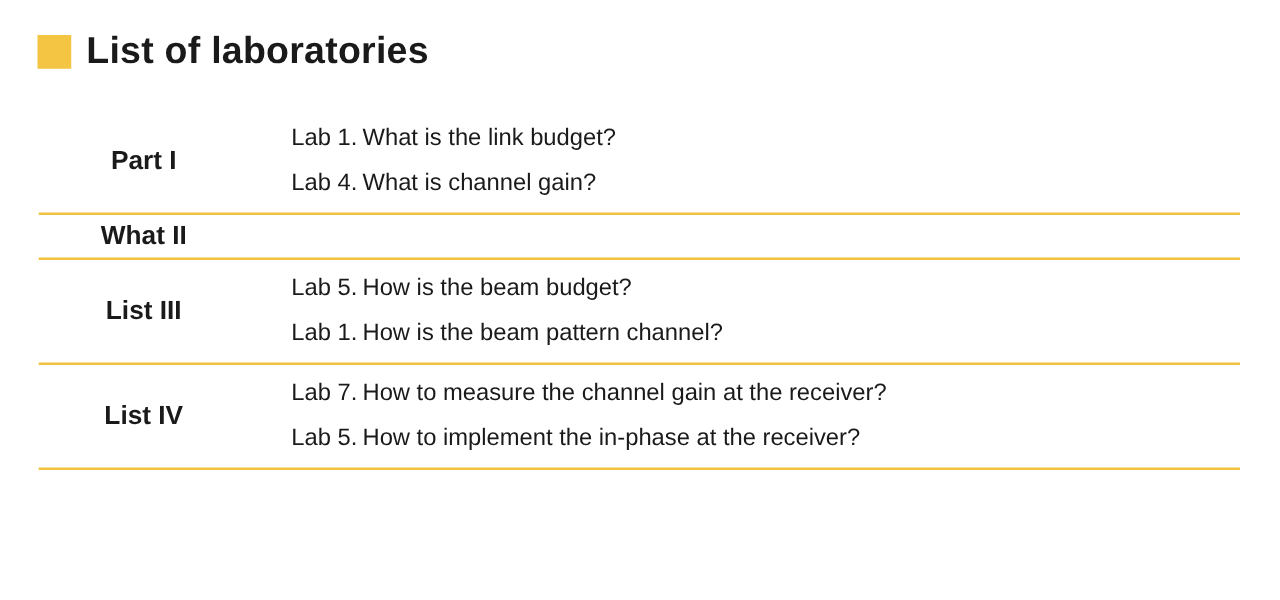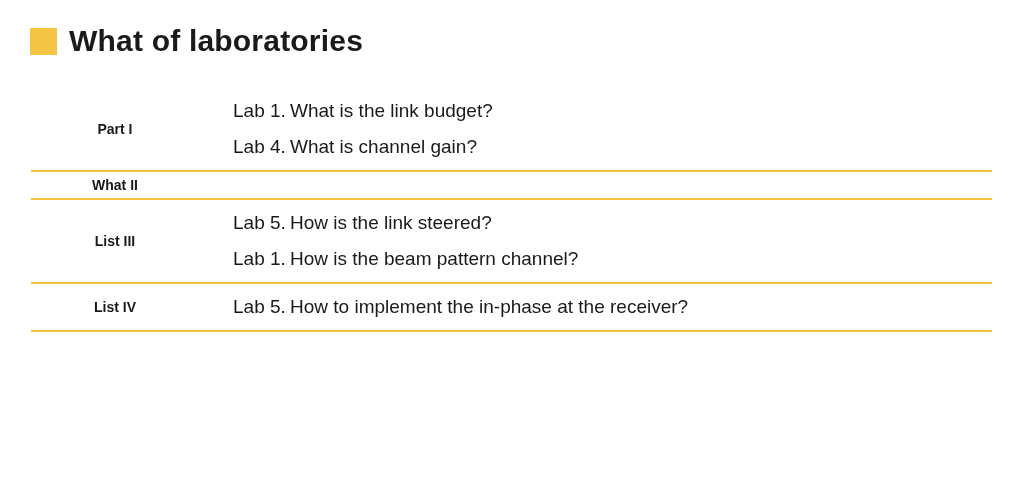--- a/index.html
+++ b/index.html
@@ -45,21 +45,21 @@
   }
   .part-cell{
     width:168px;
     flex:0 0 auto;
     display:flex;
     align-items:center;
     justify-content:center;
     align-self:stretch;
   }
   .part-label{
-    font-size:14px;
+    font-size:21px;
     font-weight:bold;
     color:var(--text);
     white-space:nowrap;
   }
   .labs-cell{
     flex:1 1 auto;
     padding-left:34px;
   }
   .lab-line{
     font-size:19px;
@@ -72,21 +72,21 @@
     width:57px;
   }
 </style>
 </head>
 <body>
 
 <div class="slide">
 
   <div class="header">
     <div class="accent-square"></div>
-    <div class="title">What of laboratories</div>
+    <div class="title">List of laboratories</div>
   </div>
 
   <div class="lab-table">
 
     <div class="row">
       <div class="part-cell">
         <span class="part-label">Part I</span>
       </div>
       <div class="labs-cell">
         <div class="lab-line">
@@ -105,33 +105,36 @@
       <div class="labs-cell">
       </div>
     </div>
 
     <div class="row">
       <div class="part-cell">
         <span class="part-label">List III</span>
       </div>
       <div class="labs-cell">
         <div class="lab-line">
-          <span class="lab-number">Lab 5.</span><span>How is the link steered?</span>
+          <span class="lab-number">Lab 5.</span><span>How is the beam budget?</span>
         </div>
         <div class="lab-line">
           <span class="lab-number">Lab 1.</span><span>How is the beam pattern channel?</span>
         </div>
       </div>
     </div>
 
     <div class="row">
       <div class="part-cell">
         <span class="part-label">List IV</span>
       </div>
       <div class="labs-cell">
         <div class="lab-line">
+          <span class="lab-number">Lab 7.</span><span>How to measure the channel gain at the receiver?</span>
+        </div>
+        <div class="lab-line">
           <span class="lab-number">Lab 5.</span><span>How to implement the in-phase at the receiver?</span>
         </div>
       </div>
     </div>
 
   </div>
 </div>
 
 </body></html>

